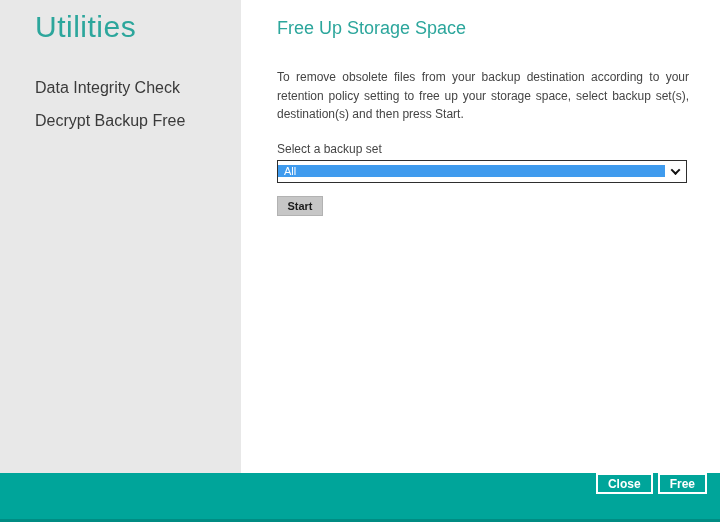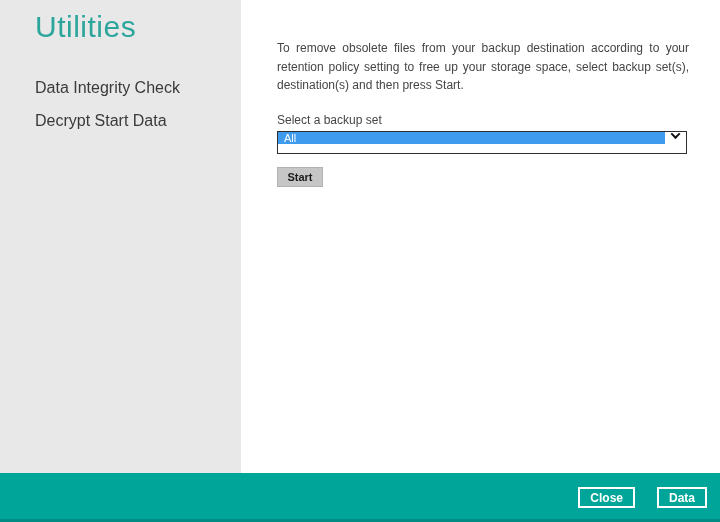--- a/index.html
+++ b/index.html
@@ -38,33 +38,33 @@
   .main {
     position: absolute; left: 241px; top: 0; right: 0; bottom: 49px;
     background: #ffffff;
     padding: 18px 0 0 36px;
   }
   .page-title {
     font-size: 18px; font-weight: 400;
     color: var(--heading, #2ca69c);
   }
   .description {
-    margin-top: 21px; width: 412px;
+    margin-top: 29px; width: 412px;
     font-size: 12px; line-height: 1.55; text-align: justify;
     color: var(--body_text, #454545);
   }
   .field-label {
     margin-top: 18px; font-size: 12px;
     color: var(--body_text, #454545);
   }
   .select {
     margin-top: 4px; width: 410px; height: 23px;
     border: 1px solid var(--select_border, #2e2e2e);
     background: #ffffff;
-    display: flex; align-items: flex-start; cursor: pointer;
+    display: flex; align-items: center; cursor: pointer;
   }
   .select-value {
     flex: 1; display: flex; align-items: center;
     padding-left: 6px;
     background: var(--select_blue, #3f9bee);
     color: #ffffff; font-size: 11px;
   }
   .select-arrow {
     width: 21px; background: #ffffff;
     display: flex; align-items: center; justify-content: center;
@@ -80,54 +80,55 @@
     border: 1px solid #b2b2b2;
     font-family: inherit; font-size: 11px; font-weight: bold; color: #1b1b1b;
     cursor: pointer;
   }
 
   
   .footer {
     position: absolute; left: 0; right: 0; bottom: 0; height: 49px;
     background: var(--accent, #00a59a);
     box-shadow: inset 0 -3px 0 rgba(0,0,0,0.15);
-    display: flex; align-items: center; justify-content: flex-end;
-    gap: 22px; padding-right: 13px;
+    display: flex; justify-content: flex-end;
+    gap: 5px; padding-right: 13px;
   }
   .footer-button {
     height: 21px; padding: 0 10px;
     background: transparent;
     border: 2px solid #ffffff;
     color: #ffffff; font-family: inherit; font-size: 12px; font-weight: bold;
     cursor: pointer;
   }
 </style>
 </head>
 <body>
 
 <div class="app">
 
   <aside class="sidebar">
     <h1 class="sidebar-title">Utilities</h1>
     <nav class="sidebar-nav">
       <div class="nav-item">Data Integrity Check</div>
-      <div class="nav-item">Decrypt Start Data</div>
+      <div class="nav-item">Decrypt Backup Free</div>
     </nav>
   </aside>
 
   <main class="main">
+    <h2 class="page-title">Free Up Storage Space</h2>
     <p class="description">To remove obsolete files from your backup destination according to your retention policy setting to free up your storage space, select backup set(s), destination(s) and then press Start.</p>
     <div class="field-label">Select a backup set</div>
     <div class="select">
       <span class="select-value">All</span>
       <span class="select-arrow">
         <i class="chev"></i>
       </span>
     </div>
     <button class="start-button">Start</button>
   </main>
 
   <footer class="footer">
     <button class="footer-button">Close</button>
-    <button class="footer-button">Data</button>
+    <button class="footer-button">Free</button>
   </footer>
 
 </div>
 
 </body></html>

